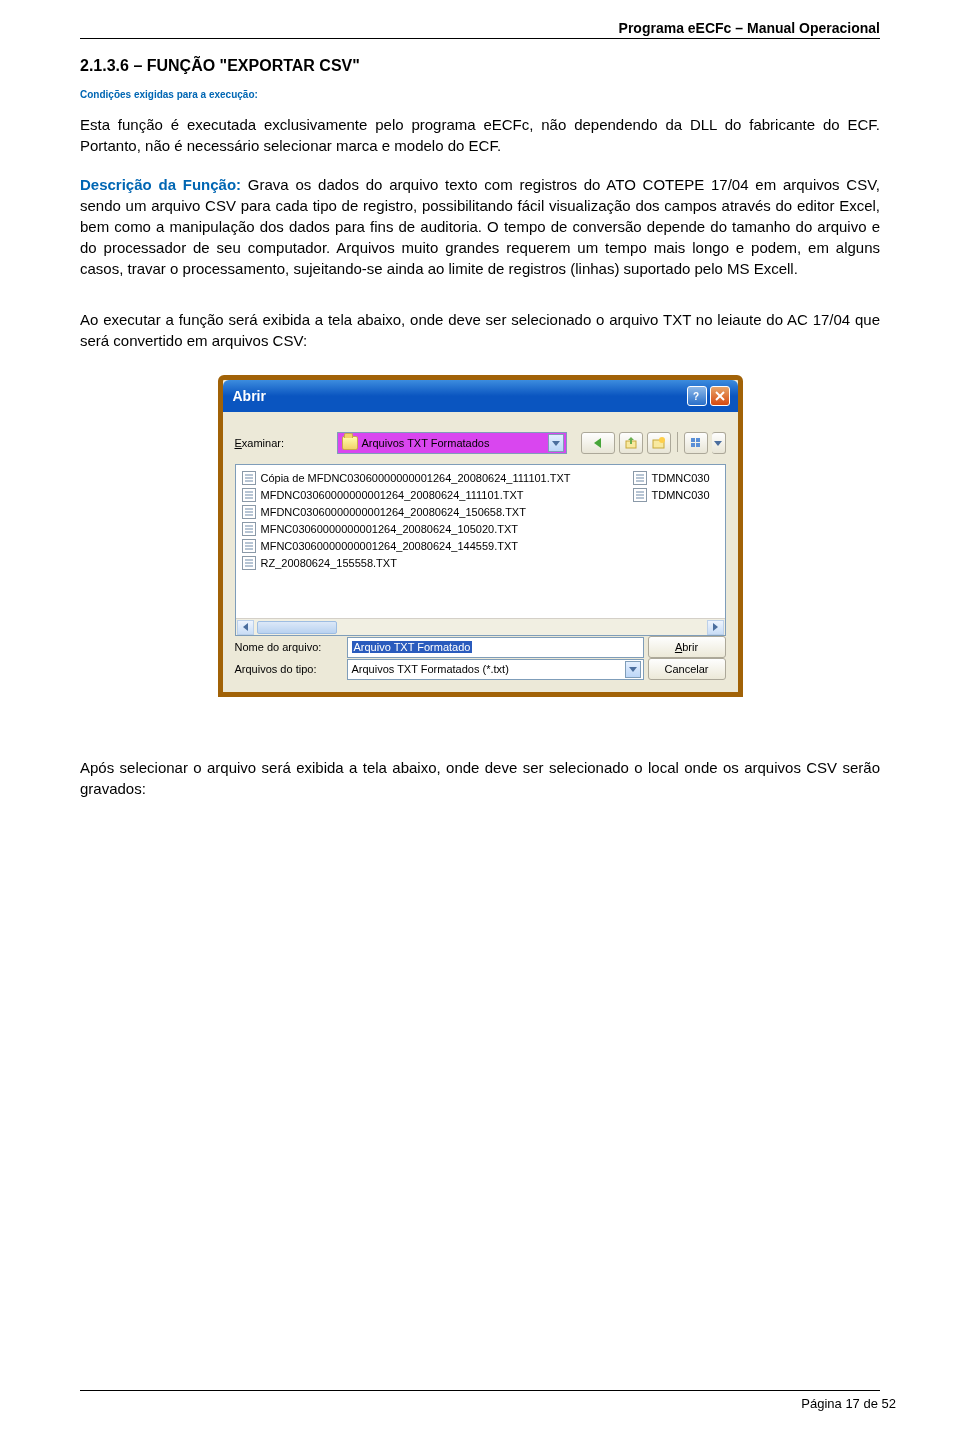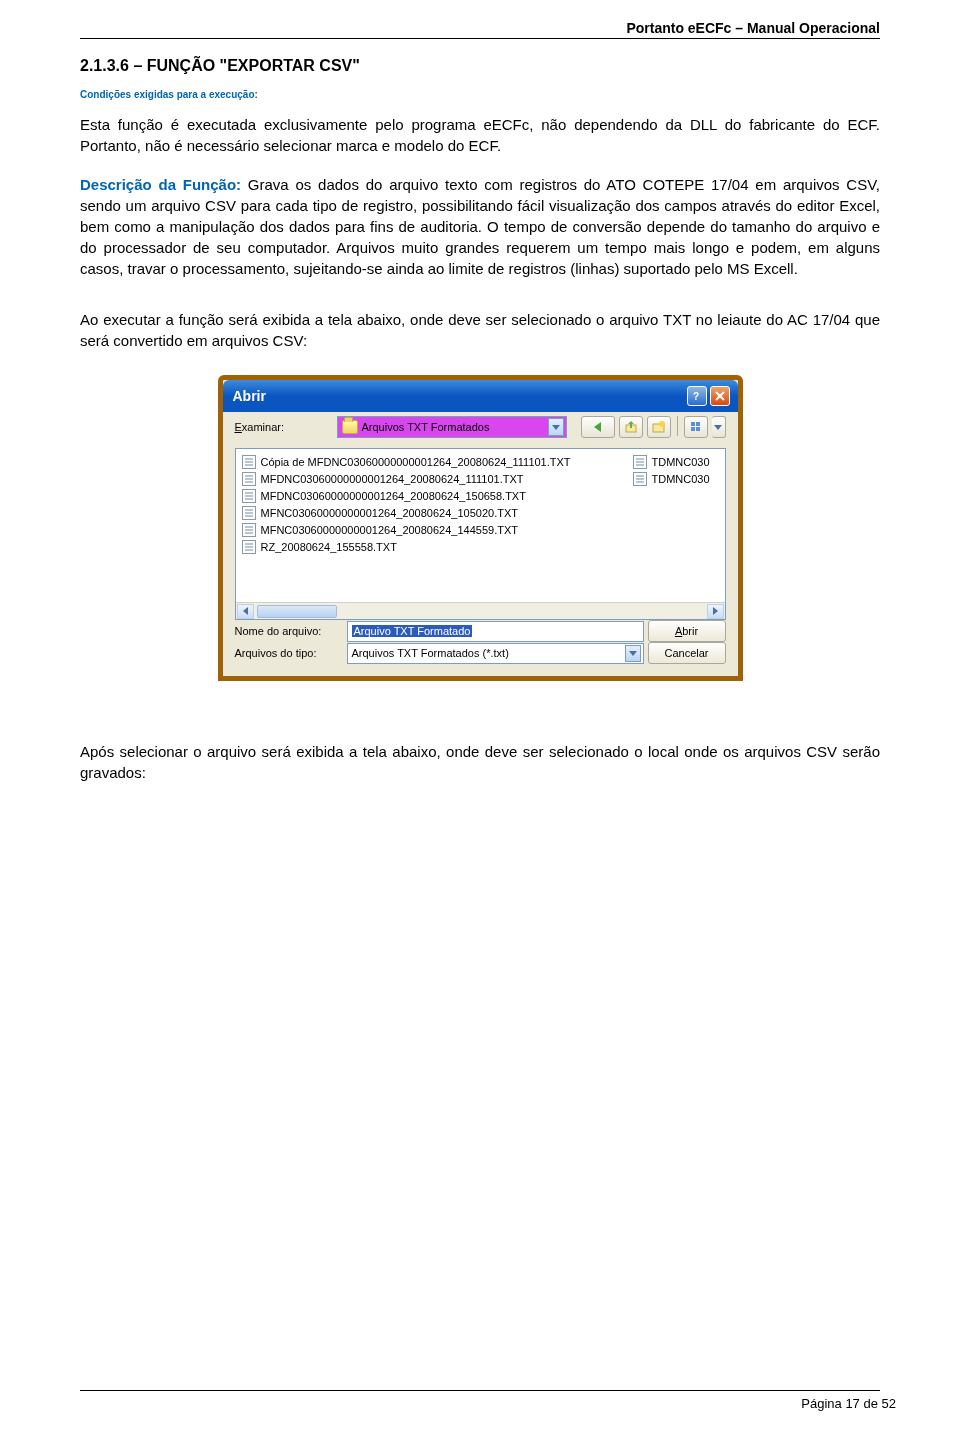--- a/index.html
+++ b/index.html
@@ -78,21 +78,21 @@
   .tb-btns { display: flex; gap: 3px; }
   .tb-btn {
     width: 20px; height: 20px;
     background: linear-gradient(to bottom,#e8a56a,#d6490f);
     border: 1px solid #fff;
     border-radius: 3px;
     display: flex; align-items: center; justify-content: center;
     color: #fff; font-weight: bold;
   }
   .tb-btn.help { background: linear-gradient(to bottom,#8db8e8,#2a6fc9); }
-  .dlg-body { padding: 4px 12px 12px 12px; }
+  .dlg-body { padding: 20px 12px 12px 12px; }
   .row { display: flex; align-items: center; margin-bottom: 10px; gap: 8px; }
   .lbl { width: 98px; }
   .lbl .ul { text-decoration: underline; }
   .combo {
     display: flex; align-items: center;
     background: #d946ef;
     border: 1px solid #7f9db9;
     height: 22px;
     padding: 0 2px 0 4px;
     gap: 4px;
@@ -219,21 +219,21 @@
   .tri { width:0; height:0; }
   .tri.down { border-left:4px solid transparent; border-right:4px solid transparent; border-top:5px solid #4b6e9e; }
   .tri.left { border-top:4px solid transparent; border-bottom:4px solid transparent; border-right:5px solid #4b6e9e; }
   .tri.right { border-top:4px solid transparent; border-bottom:4px solid transparent; border-left:5px solid #4b6e9e; }
   .tri.left-g { border-top:5px solid transparent; border-bottom:5px solid transparent; border-right:7px solid #47a53a; }
 </style>
 </head>
 <body>
 
 <div class="page">
-  <div class="header-title">Portanto eECFc – Manual Operacional</div>
+  <div class="header-title">Programa eECFc – Manual Operacional</div>
   <hr class="header-rule">
 
   <div class="section-number">2.1.3.6 – FUNÇÃO "EXPORTAR CSV"</div>
 
   <div class="sub-title">Condições exigidas para a execução:</div>
   <p class="para">Esta função é executada exclusivamente pelo programa eECFc, não dependendo da DLL do fabricante do ECF. Portanto, não é necessário selecionar marca e modelo do ECF.</p>
 
   <p class="para">
     <span class="desc-label">Descrição da Função:</span><span> Grava os dados do arquivo texto com registros do ATO COTEPE 17/04 em arquivos CSV, sendo um arquivo CSV para cada tipo de registro, possibilitando fácil visualização dos campos através do editor Excel, bem como a manipulação dos dados para fins de auditoria. O tempo de conversão depende do tamanho do arquivo e do processador de seu computador. Arquivos muito grandes requerem um tempo mais longo e podem, em alguns casos, travar o processamento, sujeitando-se ainda ao limite de registros (linhas) suportado pelo MS Excell.</span>
   </p>

